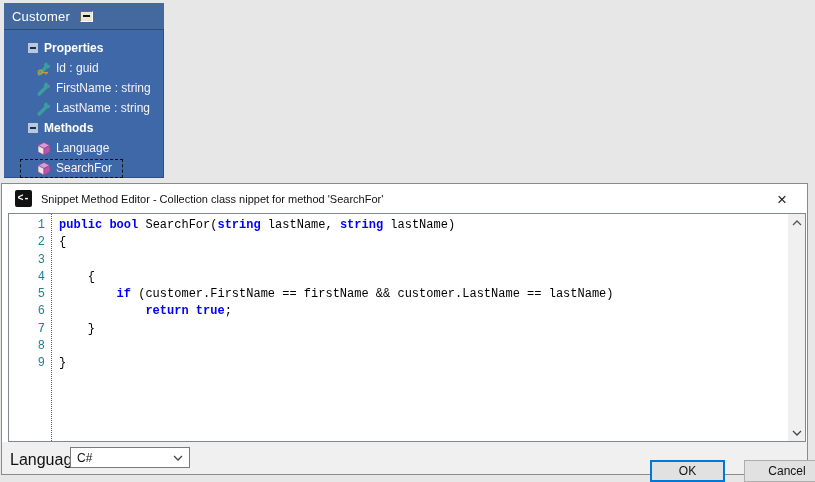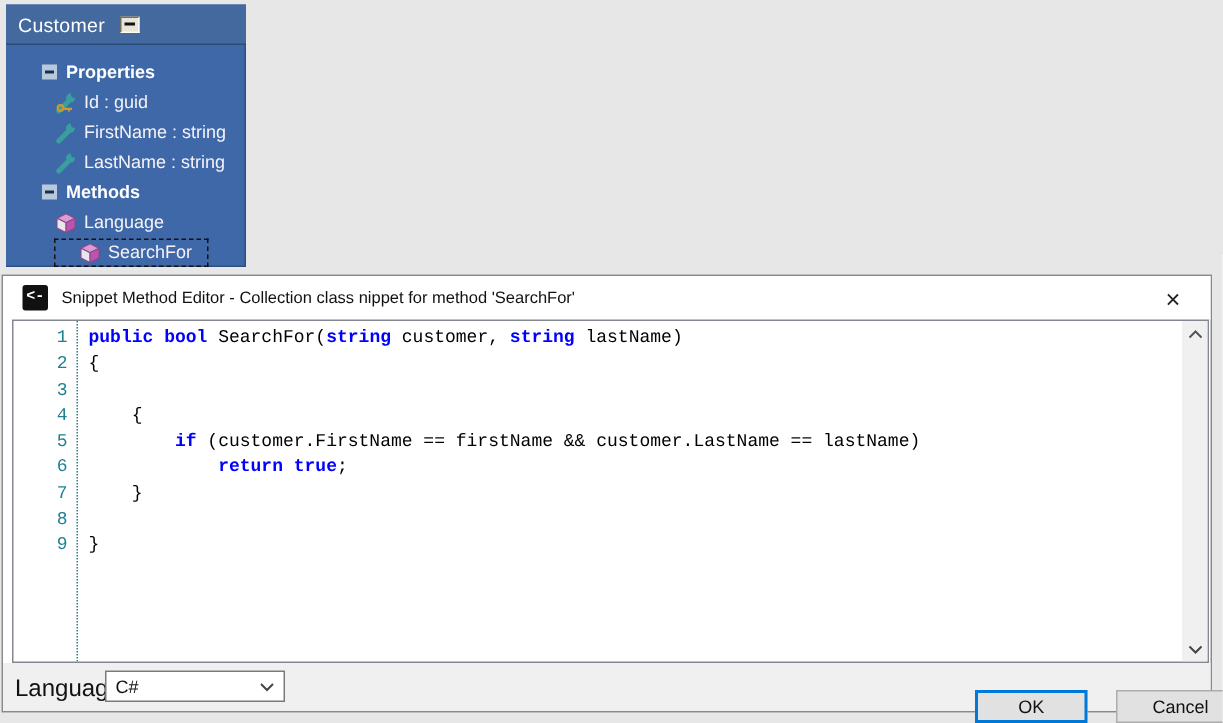--- a/index.html
+++ b/index.html
@@ -34,21 +34,21 @@
     width:10px;height:10px;background:#b9c9dd;display:inline-flex;
     align-items:center;justify-content:center;flex:0 0 auto;
   }
   .sec-minus .bar{width:6px;height:2px;background:#16304f;}
   .sec-label{font-size:12px;font-weight:bold;color:#fff;}
   .item-row{height:20px;display:flex;align-items:center;padding-left:32px;gap:5px;text-align:center;}
   .item-row .label{font-size:12px;color:#f6f2f6;white-space:nowrap;}
   .item-row.selected{padding-left:16px;}
   .sel-box{
     display:inline-flex;align-items:center;gap:5px;
-    border:1px dashed #111;padding:1px 10px 1px 15px;margin-left:16px;
+    border:1px dashed #111;padding:1px 10px 1px 15px;
   }
   .mini-icon{width:15px;height:15px;flex:0 0 auto;display:inline-block;}
   
   .dialog{
     position:absolute;left:1px;top:183px;width:807px;height:292px;
     background:#ffffff;border:1px solid #8a8a8a;box-sizing:border-box;
   }
   .titlebar{
     height:29px;display:flex;align-items:center;padding-left:13px;gap:9px;background:#fff;
   }
@@ -201,21 +201,21 @@
     <span class="dlg-title">Snippet Method Editor - Collection class nippet for method 'SearchFor'</span>
   </div>
   <div class="close-btn">×</div>
 
   <div class="editor">
     <div class="editor-inner">
       <div class="gutter-bg"></div>
       <div class="code-lines" id="code-lines">
           <div class="code-line">
             <span class="ln">1</span>
-            <span class="code"><span class="kw">public</span><span> </span><span class="kw">bool</span><span> SearchFor(</span><span class="kw">string</span><span> customer, </span><span class="kw">string</span><span> lastName)</span></span>
+            <span class="code"><span class="kw">public</span><span> </span><span class="kw">bool</span><span> SearchFor(</span><span class="kw">string</span><span> lastName, </span><span class="kw">string</span><span> lastName)</span></span>
           </div>
           <div class="code-line">
             <span class="ln">2</span>
             <span class="code"><span>{</span></span>
           </div>
           <div class="code-line">
             <span class="ln">3</span>
           </div>
           <div class="code-line">
             <span class="ln">4</span>

